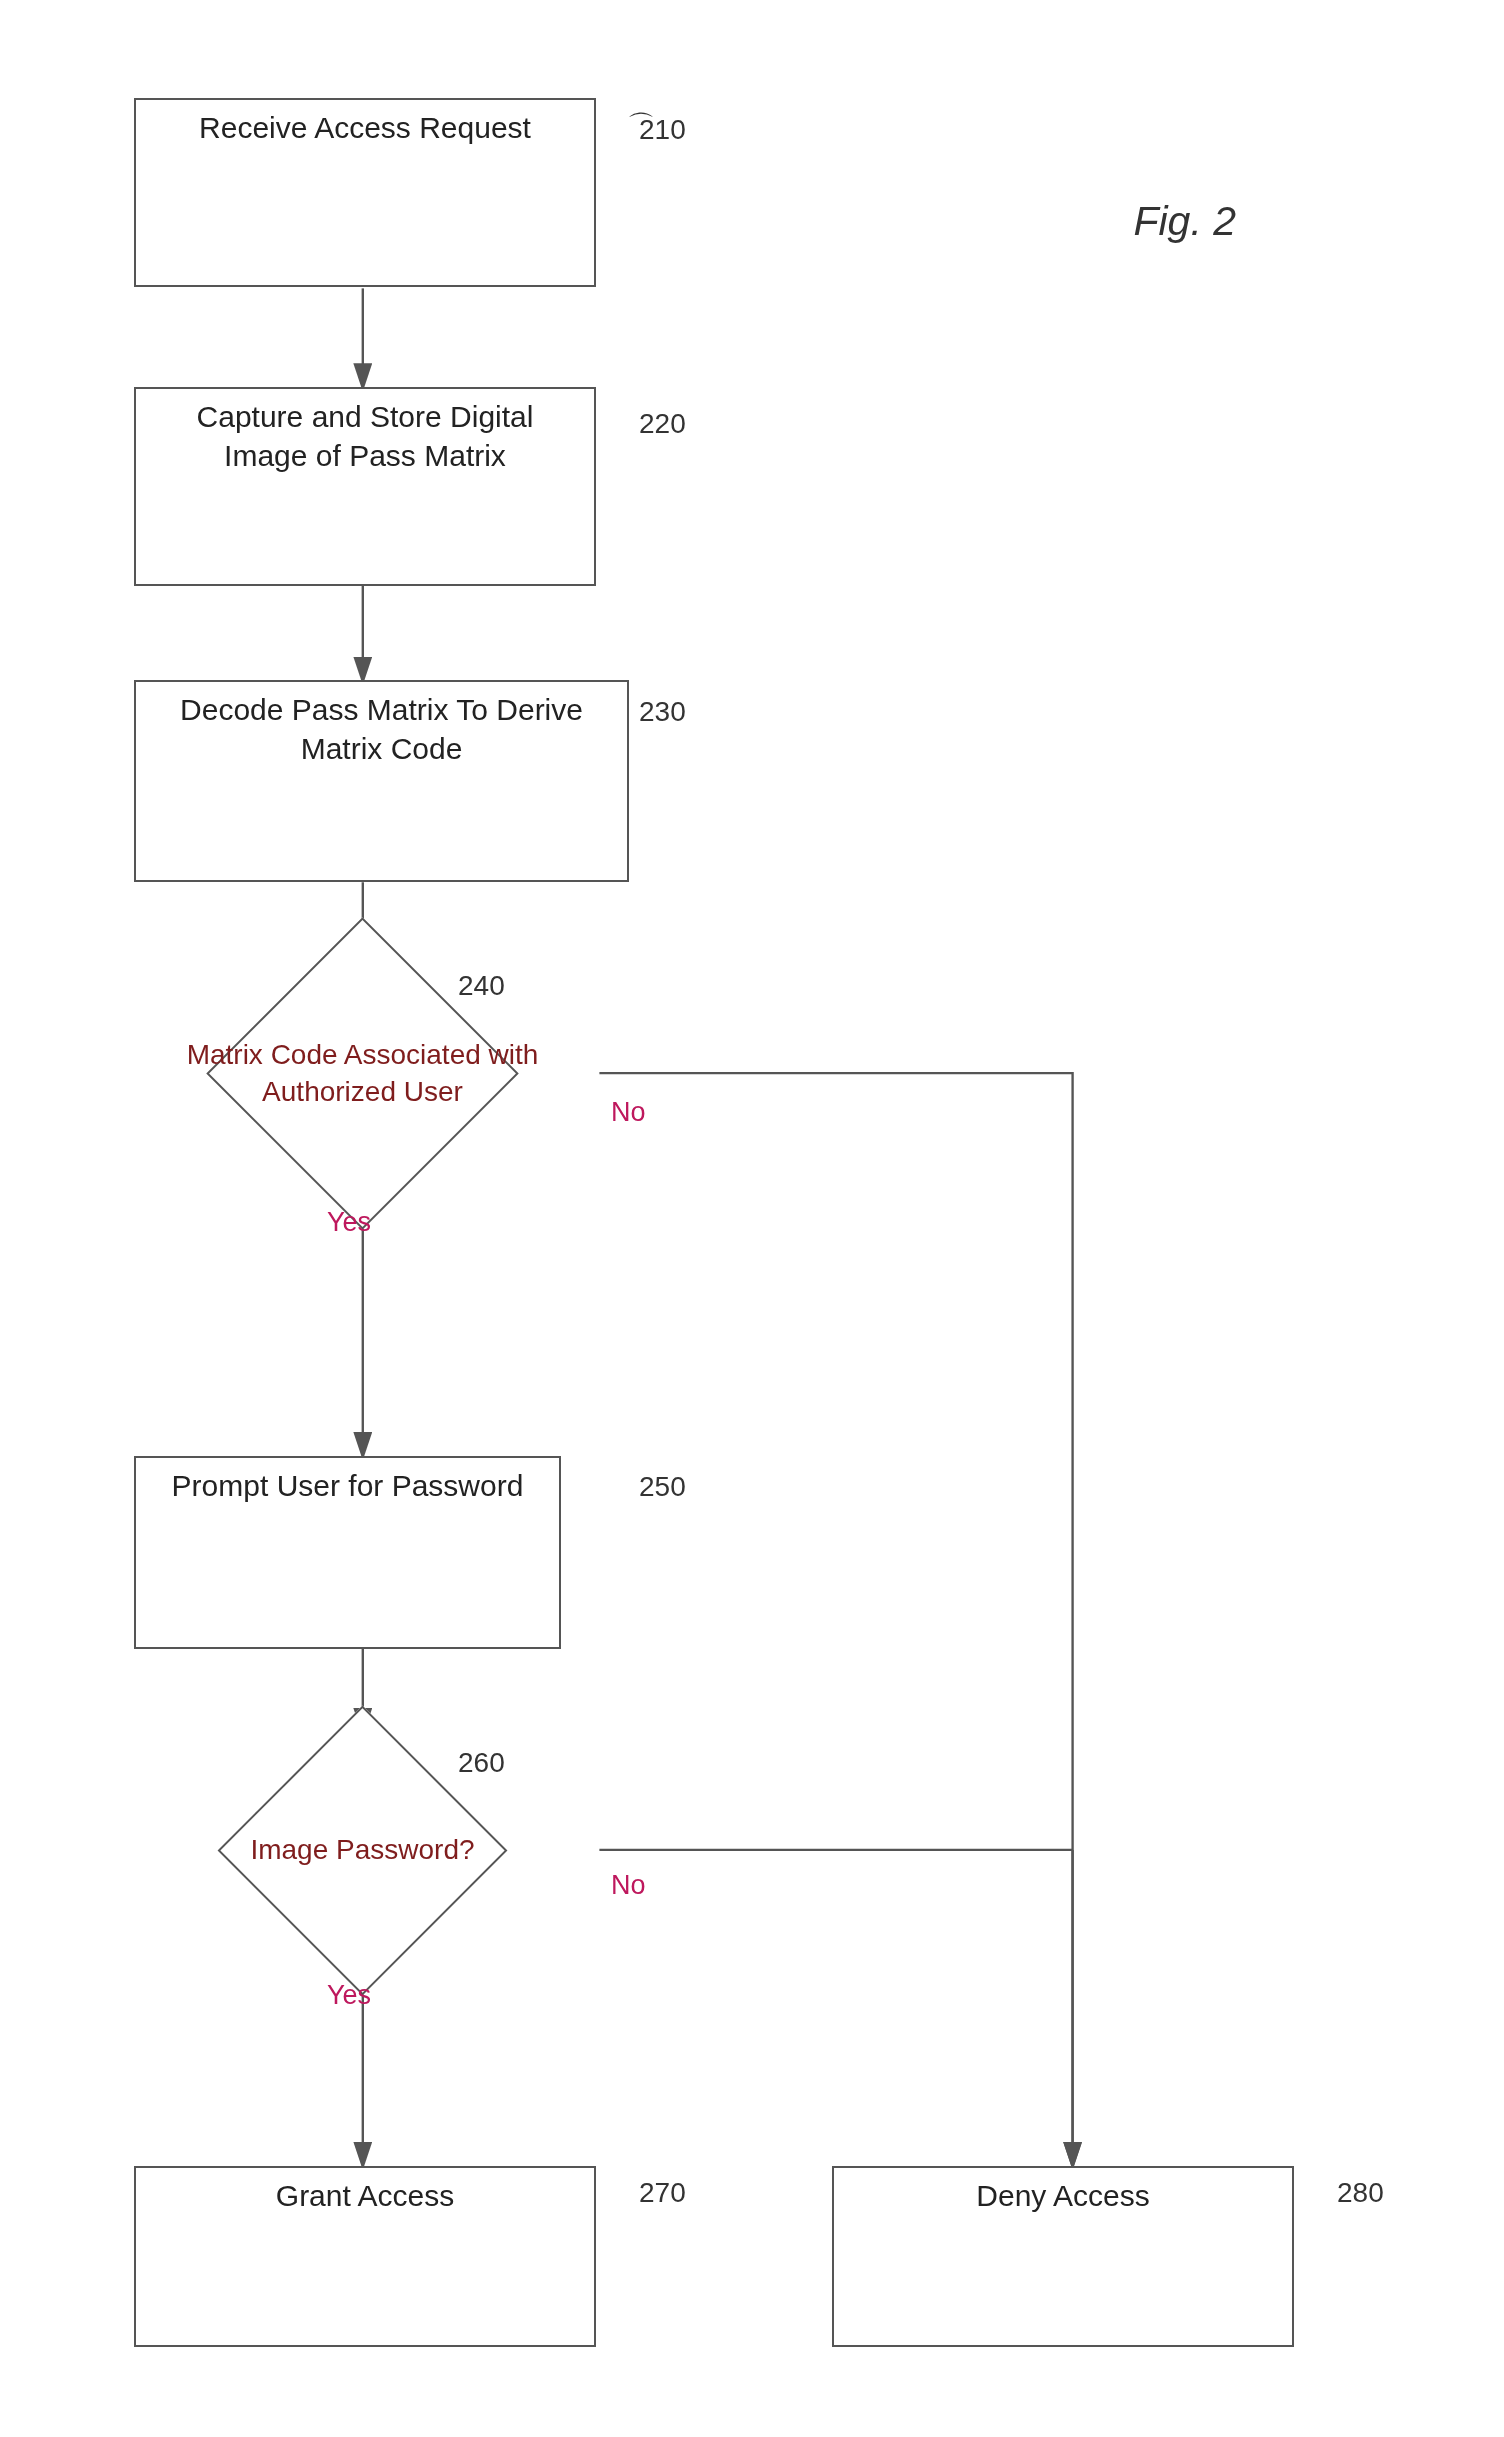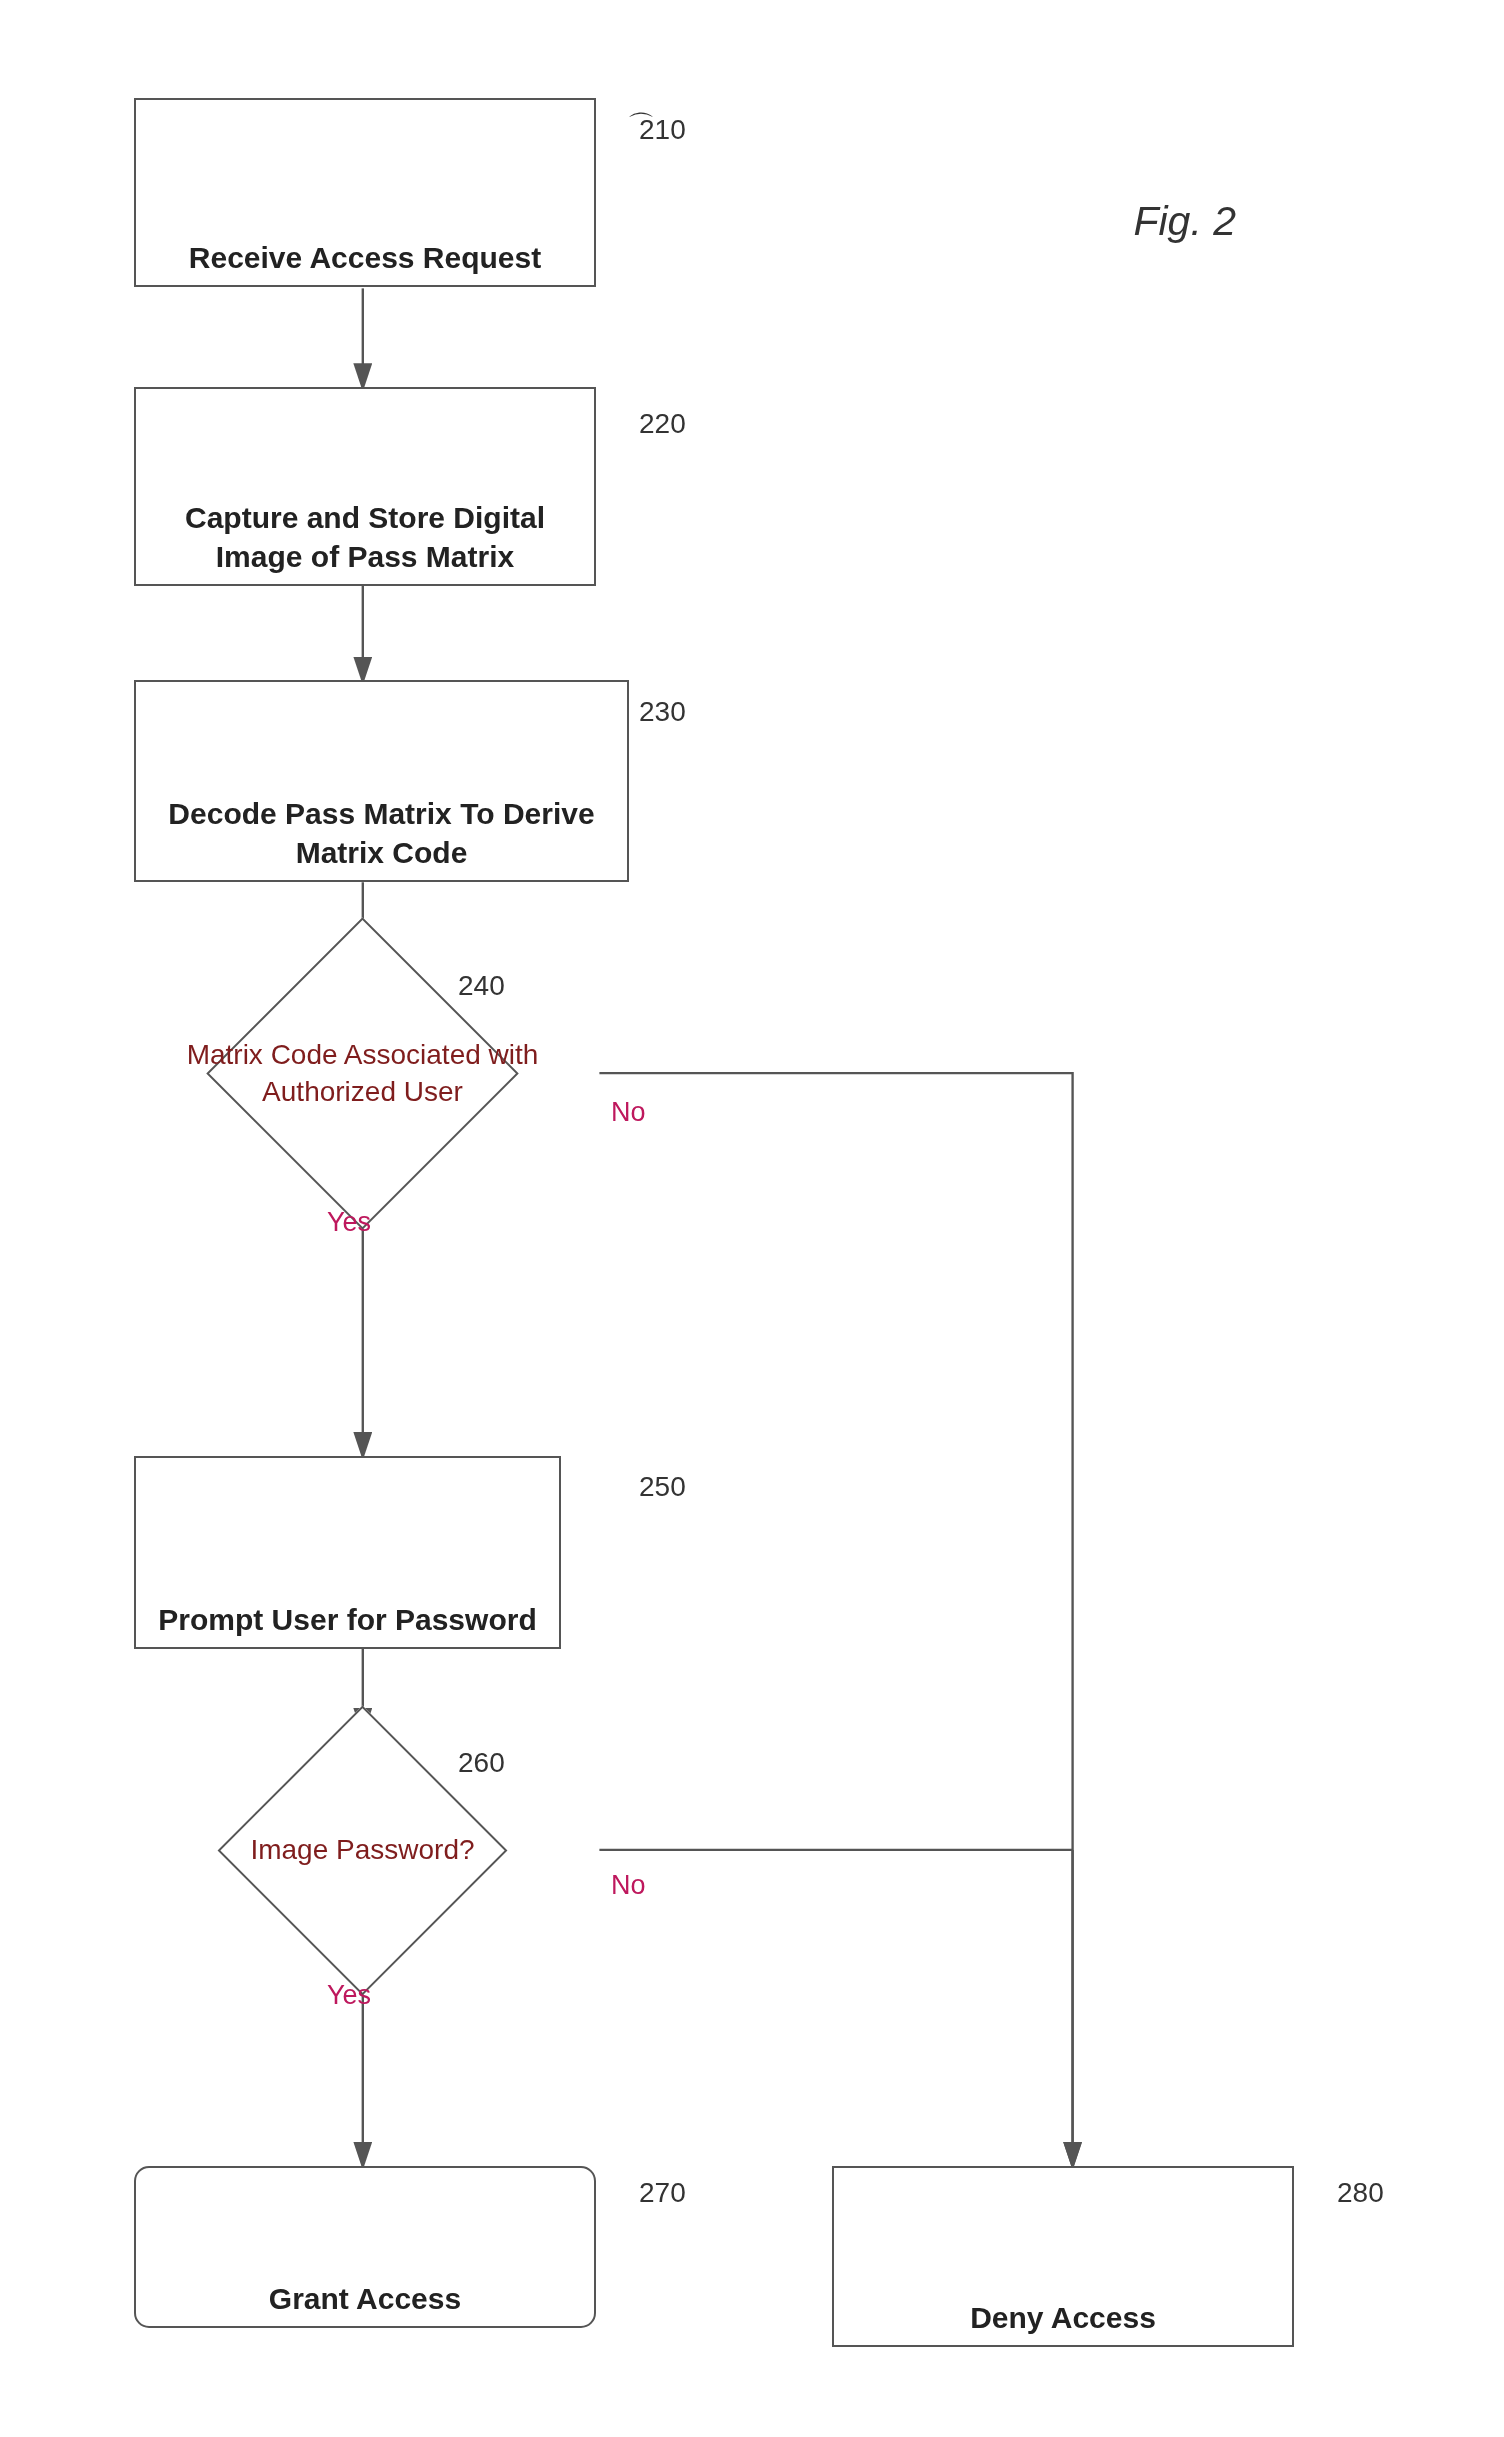--- a/index.html
+++ b/index.html
@@ -26,28 +26,27 @@
       color: #333;
       margin-top: 44px;
     }
 
     
     .flow-box {
       position: absolute;
       border: 2.4px solid #555;
       background: #fff;
       display: flex;
-      align-items: flex-end;
+      align-items: flex-start;
       justify-content: center;
       text-align: center;
       font-size: 30px;
       color: #222;
       line-height: 1.3;
       padding: 8px 16px;
-      font-weight: bold;
     }
 
     
     .diamond-wrapper {
       position: absolute;
       display: flex;
       align-items: center;
       justify-content: center;
     }
     .diamond {
@@ -155,21 +154,21 @@
     <div class="diamond" style="width: 205px; height: 205px;"></div>
     <div class="diamond-text">
       <span>Image Password?</span>
     </div>
   </div>
   <span class="step-label" style="left: 458px; top: 1747px;">260</span>
 
   <span class="arrow-label" style="left: 327px; top: 1980px;">Yes</span>
   <span class="arrow-label" style="left: 611px; top: 1870px;">No</span>
 
-  <div class="flow-box" style="left: 134px; top: 2166px; width: 462px; height: 162px; border-radius: 15px;">
+  <div class="flow-box" style="left: 134px; top: 2166px; width: 462px; height: 181px;">
     <span>Grant Access</span>
   </div>
   <span class="step-label" style="left: 639px; top: 2177px;">270</span>
 
   <div class="flow-box" style="left: 832px; top: 2166px; width: 462px; height: 181px;">
     <span>Deny Access</span>
   </div>
   <span class="step-label" style="left: 1337px; top: 2177px;">280</span>
 
   <span class="fig-label">Fig. 2</span>

